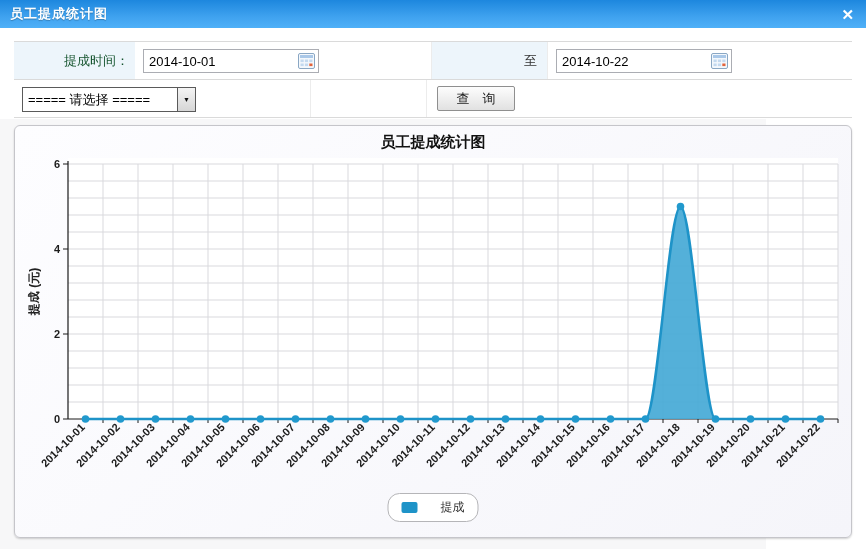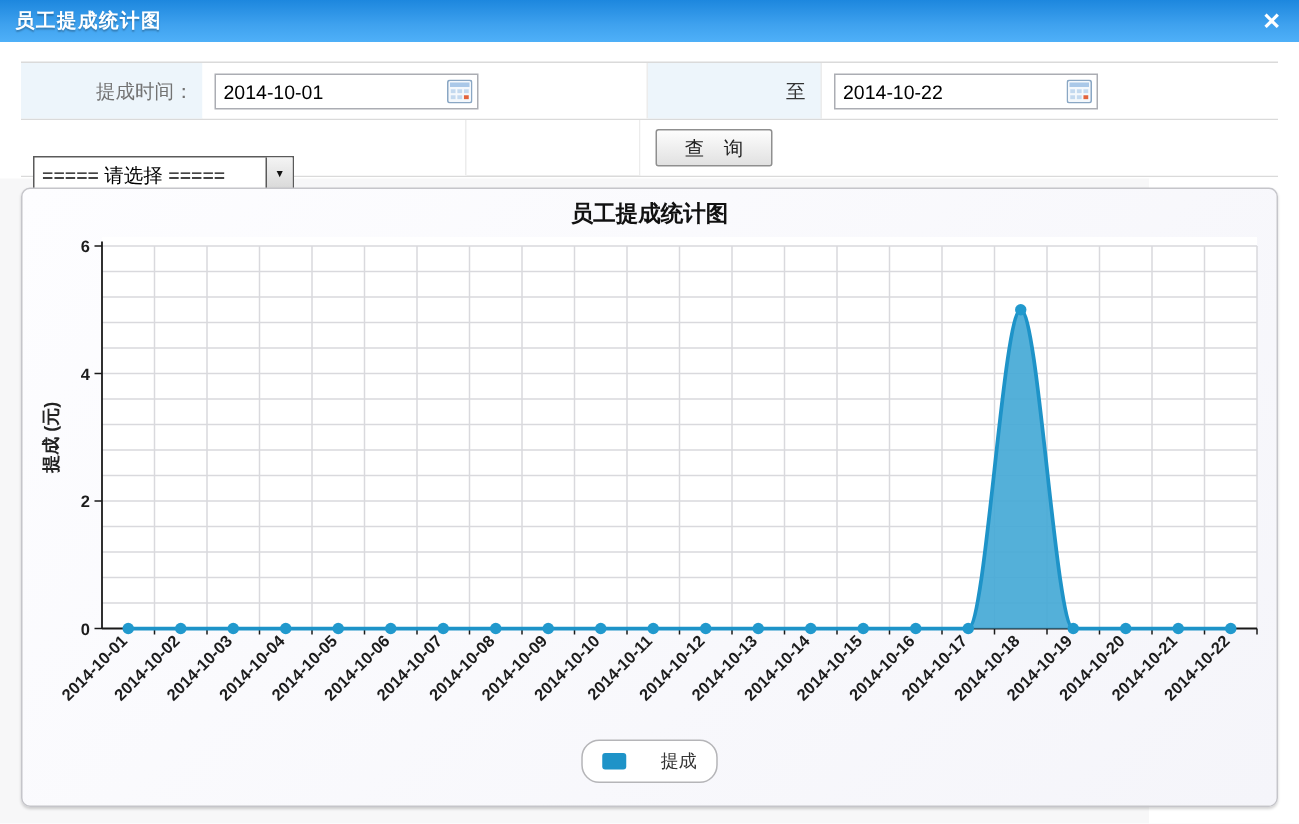--- a/index.html
+++ b/index.html
@@ -15,36 +15,36 @@
   }
   .titlebar .ttl { color:#fff; font-size:13px; font-weight:bold; letter-spacing:1px; text-shadow:0 1px 1px rgba(0,0,0,.25); }
   .close-x { color:#fff; font-size:15px; font-weight:bold; cursor:pointer; line-height:1; }
 
   
   .lower { position:absolute; left:0; top:119px; right:0; bottom:0; background:#f7f7f8; }
 
   
   .filterform { position:absolute; left:14px; top:41px; width:838px; border-top:1px solid #dadada; background:#fff; }
   .frow { height:38px; border-bottom:1px solid #dadada; display:flex; align-items:stretch; }
-  .cA { width:121px; background:#edf5fb; display:flex; align-items:center; justify-content:flex-end; padding-right:6px; font-size:13px; color:#737373; }
+  .cA { width:121px; background:#edf5fb; display:flex; align-items:center; justify-content:flex-end; padding-right:6px; font-size:13px; color:#14532d; }
   .cB { width:297px; background:#fff; border-right:1px solid #ececec; position:relative; }
   .cC { width:116px; display:flex; align-items:center; justify-content:flex-end; padding-right:10px; font-size:13px; color:#333; border-right:1px solid #ececec; }
   .row1 .cC { background:#edf5fb; }
   .cD { flex:1; background:#fff; position:relative; }
 
   .dateinput {
     position:absolute; left:8px; top:7px; width:176px; height:24px;
     border:1px solid #abadb3; background:#fff; display:flex; align-items:center;
   }
   .dateinput .dtext { flex:1; font-size:13px; color:#000; padding-left:5px; }
   .calicon { width:17px; height:16px; margin-right:3px; cursor:pointer; }
 
   .selectbox {
     position:absolute; left:8px; top:7px; width:174px; height:25px;
-    border:1px solid #5a5a5a; background:#fff; display:flex; align-items:stretch; cursor:pointer;margin-top:17px;
+    border:1px solid #5a5a5a; background:#fff; display:flex; align-items:stretch; cursor:pointer;
   }
   .selectbox .stext { flex:1; font-size:13px; color:#000; display:flex; align-items:center; padding-left:5px; white-space:nowrap; overflow:hidden; }
   .selectbox .sbtn {
     width:18px; border-left:1px solid #5a5a5a; background:linear-gradient(180deg,#f4f4f4,#d6d6d6);
     display:flex; align-items:center; justify-content:center; font-size:7px; color:#111;
   }
 
   .querybtn {
     position:absolute; left:10px; top:6px; width:78px; height:25px;
     border:1px solid #8f8f8f; border-radius:2px;

